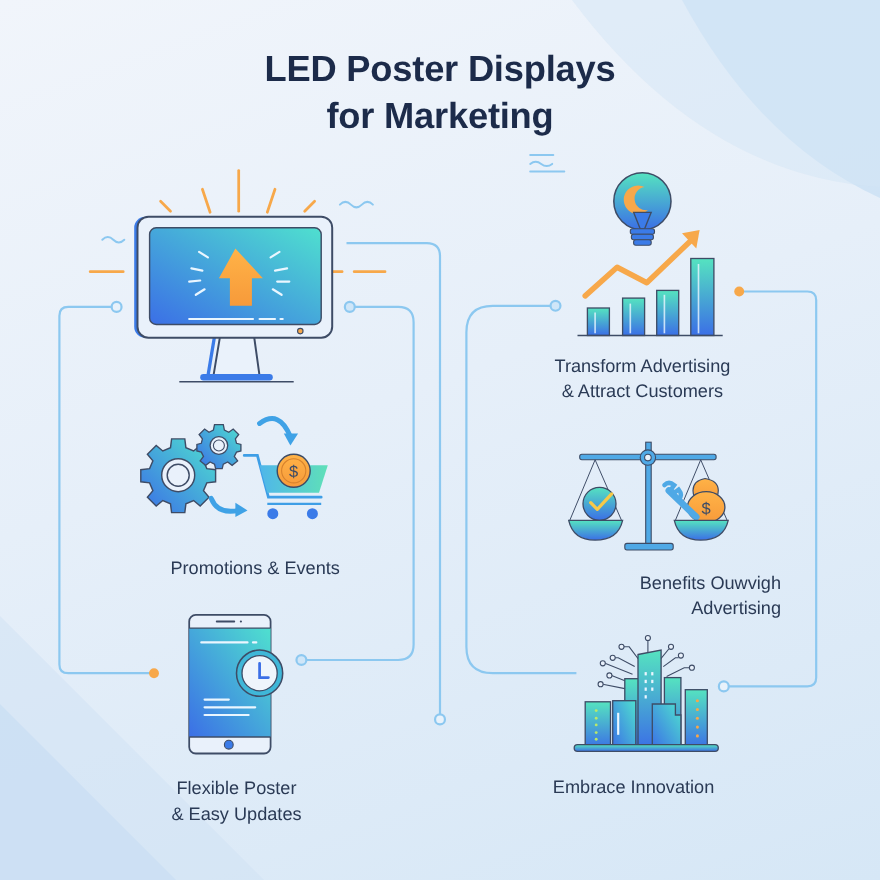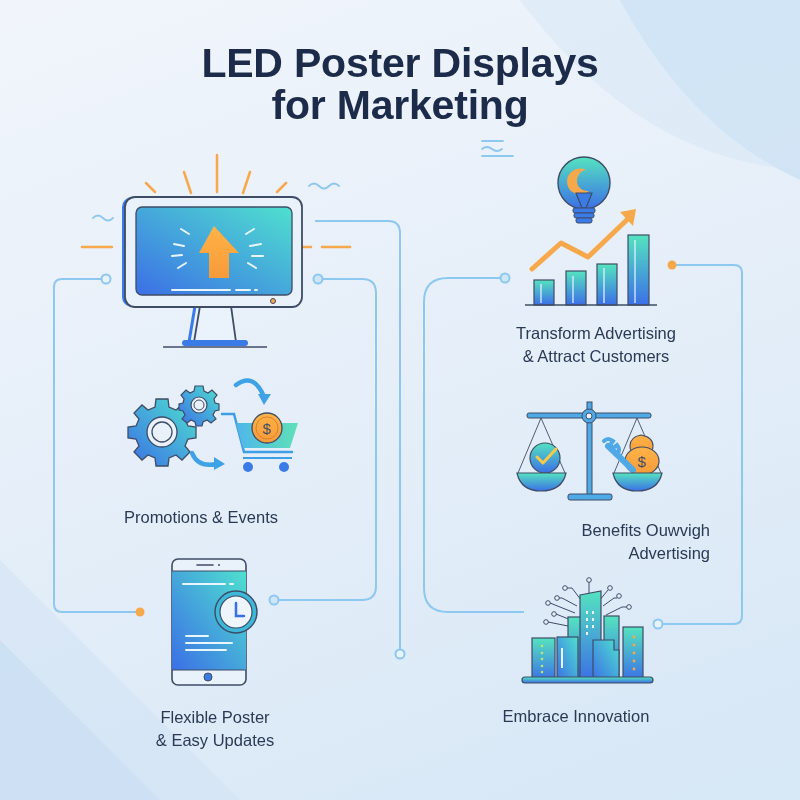--- a/index.html
+++ b/index.html
@@ -4,21 +4,21 @@
 <style>
   html, body { margin: 0; padding: 0; }
   body {
     width: 800px; height: 800px; overflow: hidden; position: relative;
     font-family: "Liberation Sans", "DejaVu Sans", sans-serif;
     background: linear-gradient(160deg, #f1f5fb 0%, #e6eff9 45%, #d6e7f6 100%);
   }
   .bg-shape { position: absolute; pointer-events: none; }
   .title {
     position: absolute; left: 0; top: 42px; width: 800px; text-align: center;
-    color: #1c2b4a; font-weight: bold; font-size: 41px; line-height: 42px;
+    color: #1c2b4a; font-weight: bold; font-size: 33px; line-height: 42px;
     letter-spacing: -0.2px;
   }
   .caption {
     position: absolute; text-align: center; color: #2a3a55; font-size: 16.5px;
     line-height: 23px;
   }
   svg.layer { position: absolute; left: 0; top: 0; }
 </style>
 </head>
 <body>
@@ -284,30 +284,30 @@
     <g fill="#b9e86a">
       <circle cx="542" cy="646" r="1.3"></circle>
         <circle cx="542" cy="653" r="1.3"></circle>
       <circle cx="542" cy="659" r="1.3"></circle>
         <circle cx="542" cy="666" r="1.3"></circle>
         <circle cx="542" cy="672" r="1.3"></circle>
     </g>
   </g>
 </svg>
 
-<div class="caption" style="left:86px; top:506px; width:230px;">
+<div class="caption" style="left:117px; top:506px; width:230px;">
   <div>Promotions &amp; Events</div>
 </div>
 
 <div class="caption" style="left:100px; top:706px; width:230px;">
   <div>Flexible Poster</div>
   <div>&amp; Easy Updates</div>
 </div>
 
-<div class="caption" style="left:476px; top:322px; width:240px;">
+<div class="caption" style="left:464px; top:322px; width:240px;">
   <div>Transform Advertising</div>
   <div>&amp; Attract Customers</div>
 </div>
 
 <div class="caption" style="left:470px; top:519px; width:240px;text-align:right;">
   <div>Benefits Ouwvigh</div>
   <div>Advertising</div>
 </div>
 
 <div class="caption" style="left:456px; top:705px; width:240px;">

